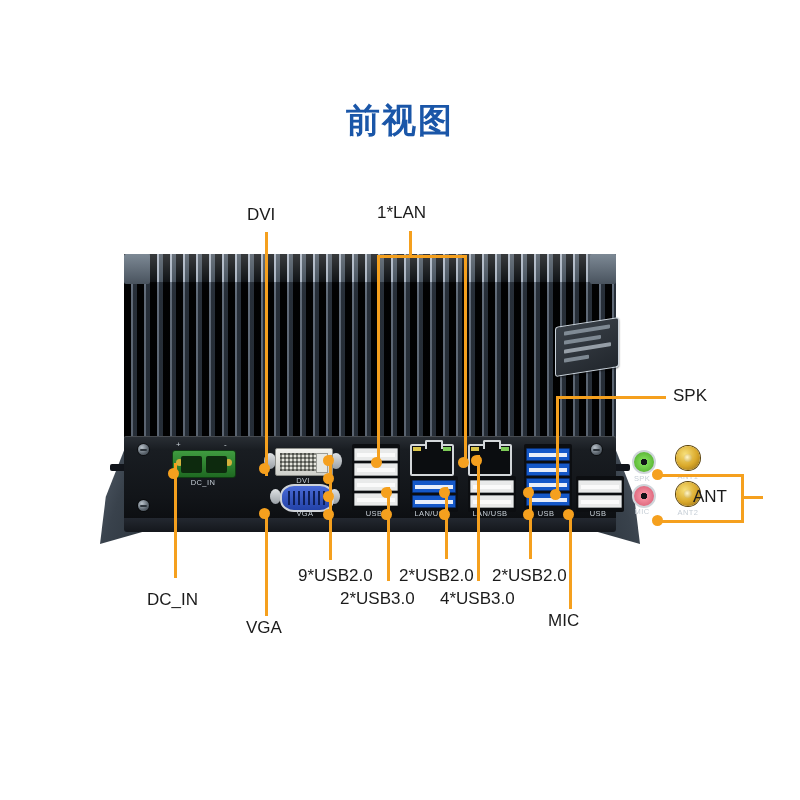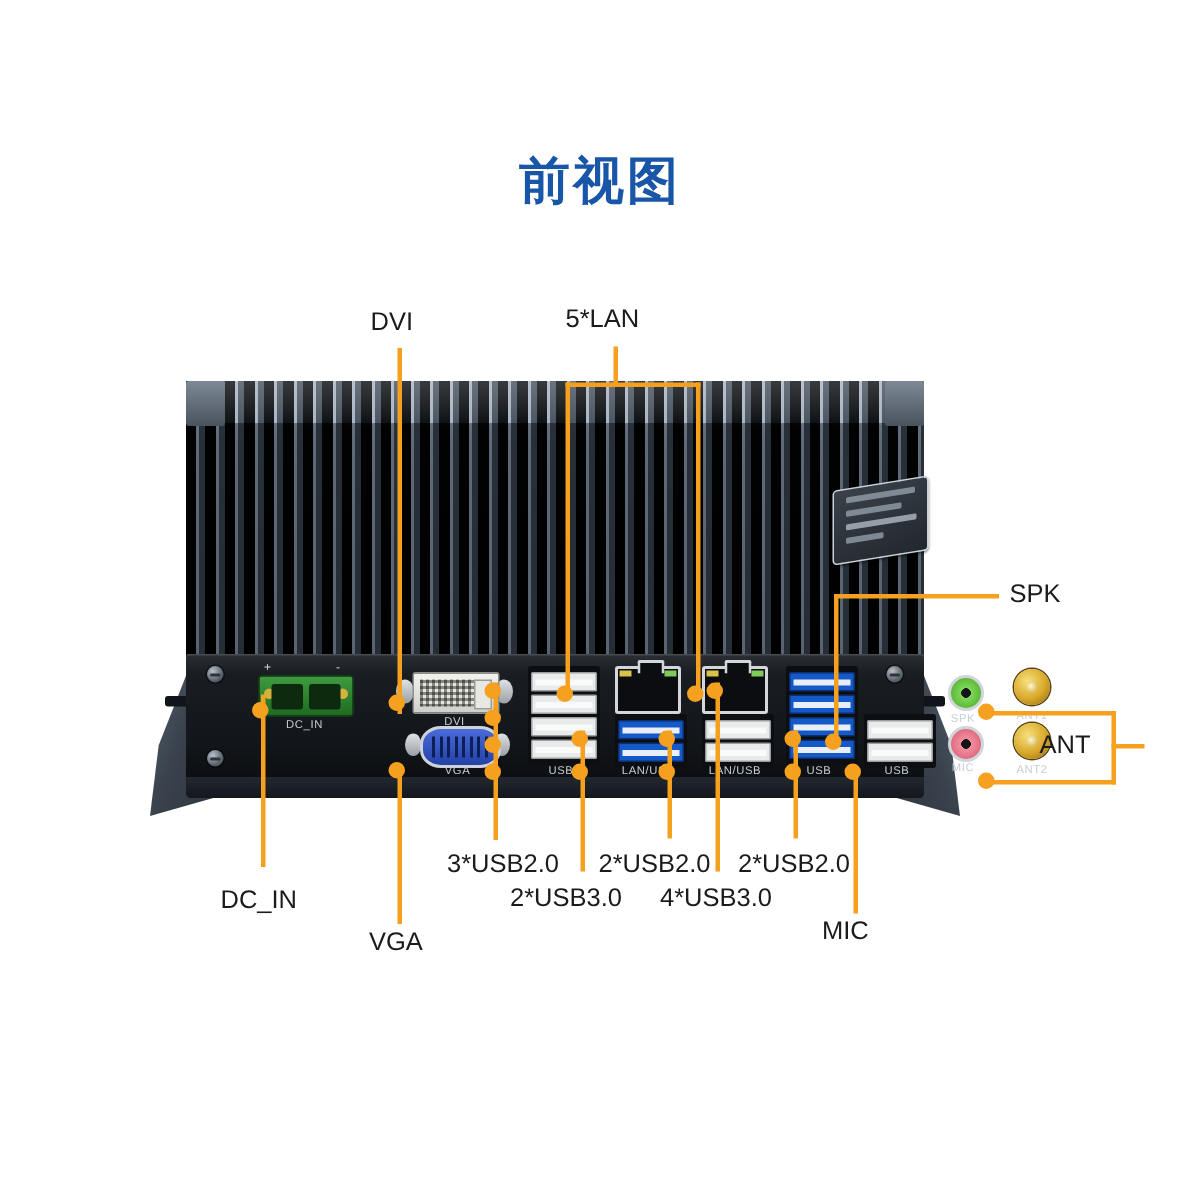--- a/index.html
+++ b/index.html
@@ -308,21 +308,21 @@
   <div class="ln vln" style="left:265px;top:232px;height:244px;"></div>
   <div class="dot" style="left:259px;top:463px;"></div>
   <span class="lbl" style="left:247px;top:205px;">DVI</span>
 
   <div class="ln vln" style="left:409px;top:231px;height:26px;"></div>
   <div class="ln hln" style="left:377px;top:255px;width:90px;"></div>
   <div class="ln vln" style="left:377px;top:255px;height:207px;"></div>
   <div class="ln vln" style="left:464px;top:255px;height:207px;"></div>
   <div class="dot" style="left:371px;top:457px;"></div>
   <div class="dot" style="left:458px;top:457px;"></div>
-  <span class="lbl" style="left:377px;top:203px;">5*LAN</span>
+  <span class="lbl" style="left:377px;top:203px;">1*LAN</span>
 
   <div class="ln vln" style="left:556px;top:396px;height:98px;"></div>
   <div class="ln hln" style="left:556px;top:396px;width:110px;"></div>
   <div class="dot" style="left:550px;top:489px;"></div>
   <span class="lbl" style="left:673px;top:386px;">SPK</span>
 
   <div class="ln hln" style="left:658px;top:474px;width:86px;"></div>
   <div class="ln hln" style="left:658px;top:520px;width:86px;"></div>
   <div class="ln vln" style="left:741px;top:474px;height:49px;"></div>
   <div class="ln hln" style="left:741px;top:496px;width:22px;"></div>
@@ -336,21 +336,21 @@
 
   <div class="ln vln" style="left:265px;top:513px;height:103px;"></div>
   <div class="dot" style="left:259px;top:508px;"></div>
   <span class="lbl" style="left:246px;top:618px;">VGA</span>
 
   <div class="ln vln" style="left:329px;top:455px;height:105px;"></div>
   <div class="dot" style="left:323px;top:455px;"></div>
   <div class="dot" style="left:323px;top:473px;"></div>
   <div class="dot" style="left:323px;top:491px;"></div>
   <div class="dot" style="left:323px;top:509px;"></div>
-  <span class="lbl" style="left:298px;top:566px;">3*USB2.0</span>
+  <span class="lbl" style="left:298px;top:566px;">9*USB2.0</span>
 
   <div class="ln vln" style="left:387px;top:487px;height:94px;"></div>
   <div class="dot" style="left:381px;top:487px;"></div>
   <div class="dot" style="left:381px;top:509px;"></div>
   <span class="lbl" style="left:340px;top:589px;">2*USB3.0</span>
 
   <div class="ln vln" style="left:445px;top:487px;height:72px;"></div>
   <div class="dot" style="left:439px;top:487px;"></div>
   <div class="dot" style="left:439px;top:509px;"></div>
   <span class="lbl" style="left:399px;top:566px;">2*USB2.0</span>

